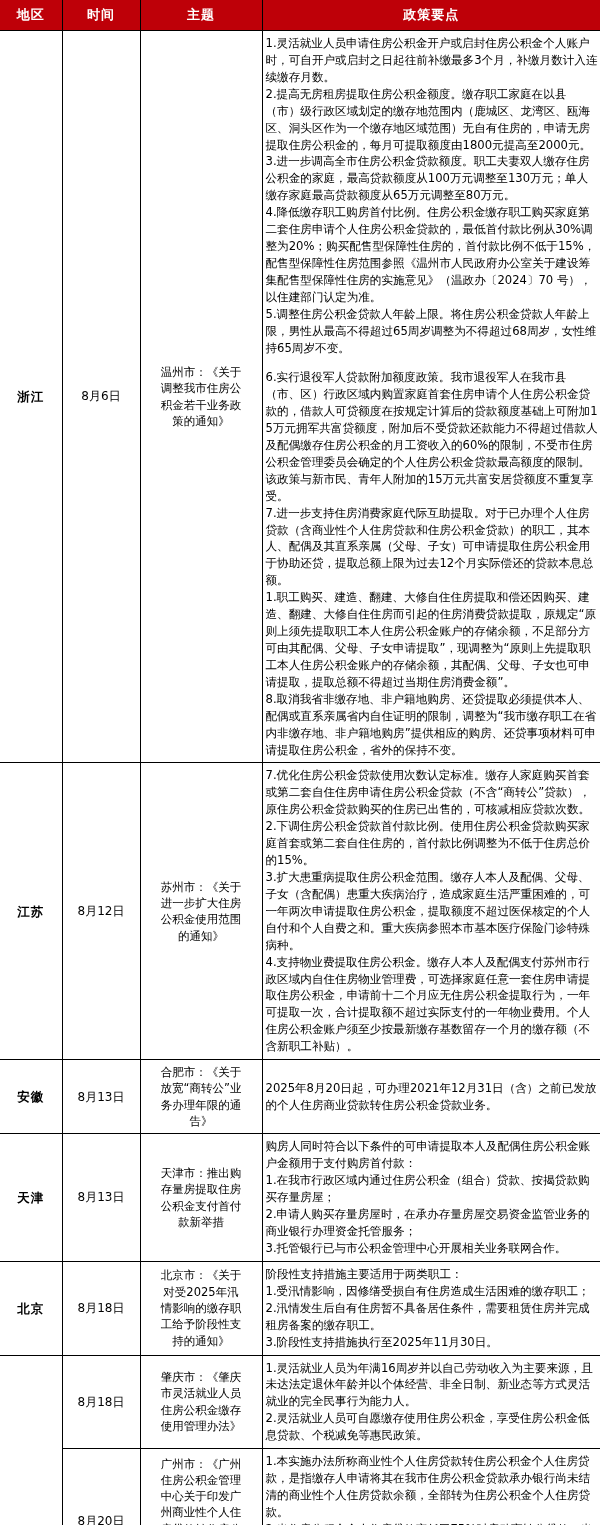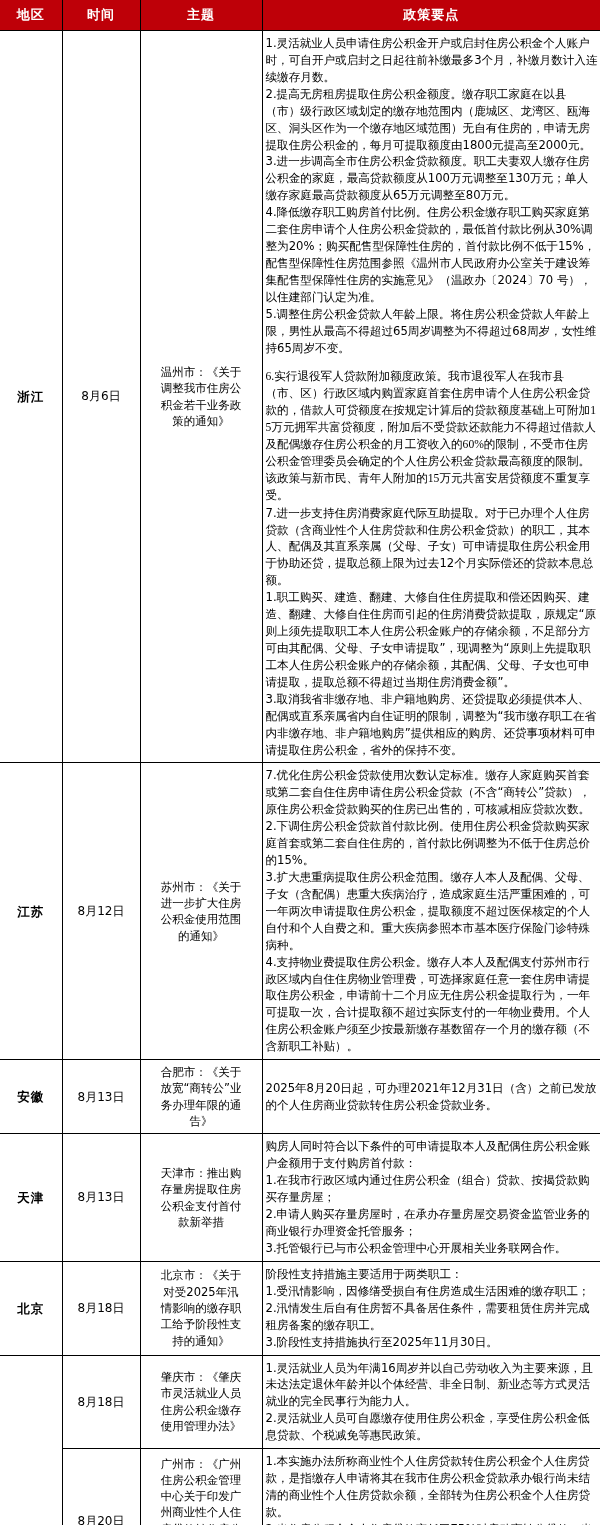--- a/index.html
+++ b/index.html
@@ -73,21 +73,21 @@
     vertical-align: middle;
     padding: 4px 2px 4px 3px;
     font-size: 11.6px;
     line-height: 1.46;
   }
   td.points .pt {
     margin: 0;
     white-space: pre-wrap;
     word-break: break-all;
   }
-  td.points .pt.spacer-before { margin-top: 1.1em; font-family: Liberation Serif, serif; }
+  td.points .pt.spacer-before { margin-top: 1.1em; }
 </style>
 </head>
 <body>
 
 <div id="sheet">
 
   <table class="policy-table">
     <colgroup>
       <col class="c-region">
       <col class="c-date">
@@ -109,21 +109,21 @@
           <td class="topic">温州市：《关于调整我市住房公积金若干业务政策的通知》</td>
           <td class="points">
             <div class="pt">1.灵活就业人员申请住房公积金开户或启封住房公积金个人账户时，可自开户或启封之日起往前补缴最多3个月，补缴月数计入连续缴存月数。</div>
             <div class="pt">2.提高无房租房提取住房公积金额度。缴存职工家庭在以县（市）级行政区域划定的缴存地范围内（鹿城区、龙湾区、瓯海区、洞头区作为一个缴存地区域范围）无自有住房的，申请无房提取住房公积金的，每月可提取额度由1800元提高至2000元。</div>
             <div class="pt">3.进一步调高全市住房公积金贷款额度。职工夫妻双人缴存住房公积金的家庭，最高贷款额度从100万元调整至130万元；单人缴存家庭最高贷款额度从65万元调整至80万元。</div>
             <div class="pt">4.降低缴存职工购房首付比例。住房公积金缴存职工购买家庭第二套住房申请个人住房公积金贷款的，最低首付款比例从30%调整为20%；购买配售型保障性住房的，首付款比例不低于15%，配售型保障性住房范围参照《温州市人民政府办公室关于建设筹集配售型保障性住房的实施意见》（温政办〔2024〕70 号），以住建部门认定为准。</div>
             <div class="pt">5.调整住房公积金贷款人年龄上限。将住房公积金贷款人年龄上限，男性从最高不得超过65周岁调整为不得超过68周岁，女性维持65周岁不变。</div>
             <div class="pt spacer-before">6.实行退役军人贷款附加额度政策。我市退役军人在我市县（市、区）行政区域内购置家庭首套住房申请个人住房公积金贷款的，借款人可贷额度在按规定计算后的贷款额度基础上可附加15万元拥军共富贷额度，附加后不受贷款还款能力不得超过借款人及配偶缴存住房公积金的月工资收入的60%的限制，不受市住房公积金管理委员会确定的个人住房公积金贷款最高额度的限制。该政策与新市民、青年人附加的15万元共富安居贷额度不重复享受。</div>
             <div class="pt">7.进一步支持住房消费家庭代际互助提取。对于已办理个人住房贷款（含商业性个人住房贷款和住房公积金贷款）的职工，其本人、配偶及其直系亲属（父母、子女）可申请提取住房公积金用于协助还贷，提取总额上限为过去12个月实际偿还的贷款本息总额。</div>
             <div class="pt">1.职工购买、建造、翻建、大修自住住房提取和偿还因购买、建造、翻建、大修自住住房而引起的住房消费贷款提取，原规定“原则上须先提取职工本人住房公积金账户的存储余额，不足部分方可由其配偶、父母、子女申请提取”，现调整为“原则上先提取职工本人住房公积金账户的存储余额，其配偶、父母、子女也可申请提取，提取总额不得超过当期住房消费金额”。</div>
-            <div class="pt">3.取消我省非缴存地、非户籍地购房、还贷提取必须提供本人、配偶或直系亲属省内自住证明的限制，调整为“我市缴存职工在省内非缴存地、非户籍地购房”提供相应的购房、还贷事项材料可申请提取住房公积金，省外的保持不变。</div>
+            <div class="pt">8.取消我省非缴存地、非户籍地购房、还贷提取必须提供本人、配偶或直系亲属省内自住证明的限制，调整为“我市缴存职工在省内非缴存地、非户籍地购房”提供相应的购房、还贷事项材料可申请提取住房公积金，省外的保持不变。</div>
           </td>
         </tr>
         <tr>
           <td class="region">江苏</td>
           <td class="date">8月12日</td>
           <td class="topic">苏州市：《关于进一步扩大住房公积金使用范围的通知》</td>
           <td class="points">
             <div class="pt">7.优化住房公积金贷款使用次数认定标准。缴存人家庭购买首套或第二套自住住房申请住房公积金贷款（不含“商转公”贷款），原住房公积金贷款购买的住房已出售的，可核减相应贷款次数。</div>
             <div class="pt">2.下调住房公积金贷款首付款比例。使用住房公积金贷款购买家庭首套或第二套自住住房的，首付款比例调整为不低于住房总价的15%。</div>
             <div class="pt">3.扩大患重病提取住房公积金范围。缴存人本人及配偶、父母、子女（含配偶）患重大疾病治疗，造成家庭生活严重困难的，可一年两次申请提取住房公积金，提取额度不超过医保核定的个人自付和个人自费之和。重大疾病参照本市基本医疗保险门诊特殊病种。</div>

